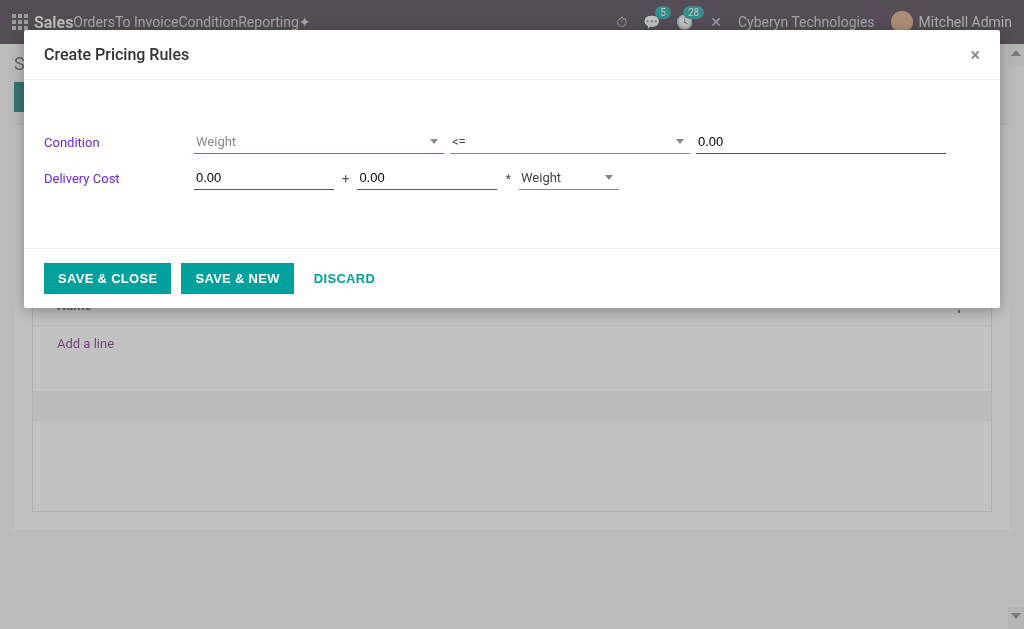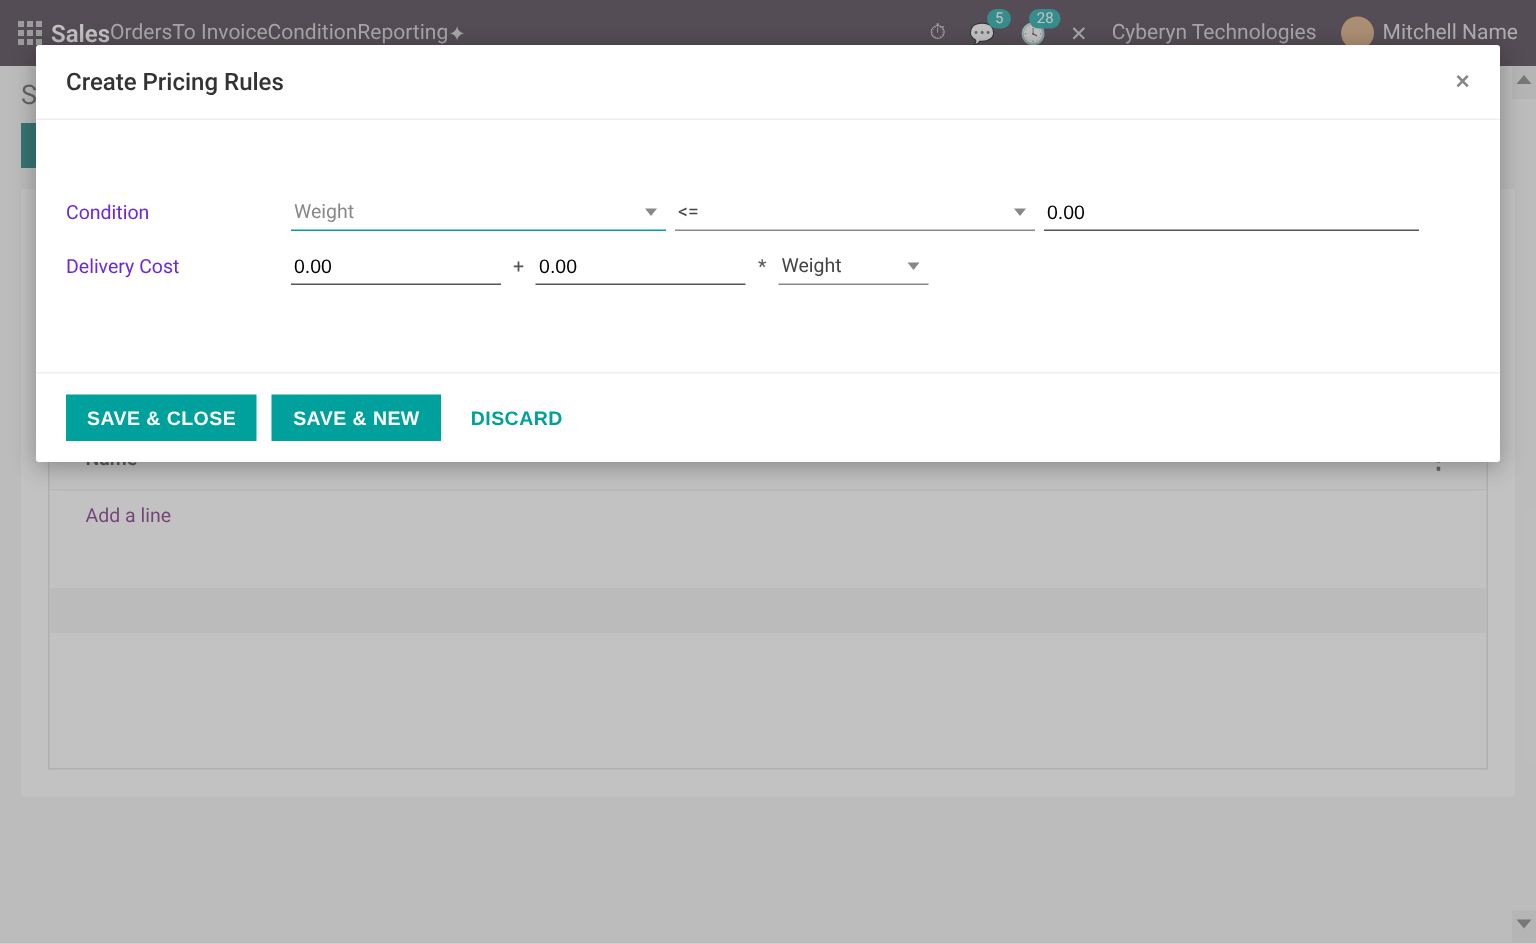--- a/index.html
+++ b/index.html
@@ -94,21 +94,21 @@
   <span class="nav-item">✦</span>
   <div class="nav-spacer"></div>
   <div class="nav-right">
     <span style="color:#ccc">⏱</span>
     <div class="nav-badge-wrap">💬<span class="nav-badge">5</span></div>
     <div class="nav-badge-wrap">🕓<span class="nav-badge">28</span></div>
     <span style="color:#ccc">✕</span>
     <span class="nav-item">Cyberyn Technologies</span>
     <div class="nav-user">
       <span class="avatar"></span>
-      <span>Mitchell Name</span>
+      <span>Mitchell Admin</span>
     </div>
   </div>
 </div>
 
 <div class="breadcrumb-row">
   <span>S</span>
 </div>
 <div class="buttons-row">
   <button class="btn-primary-narrow"></button>
 </div>

